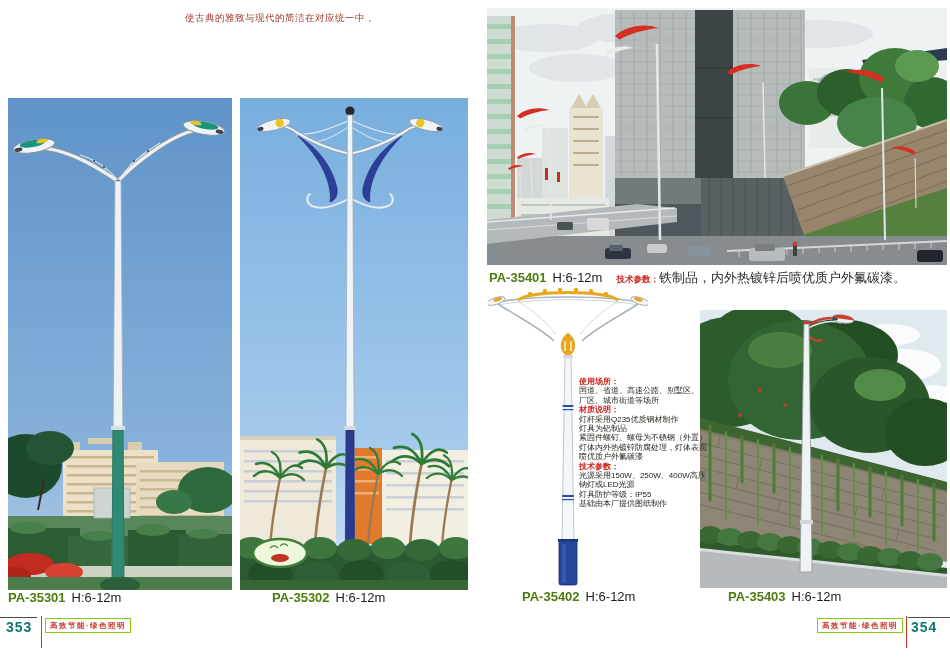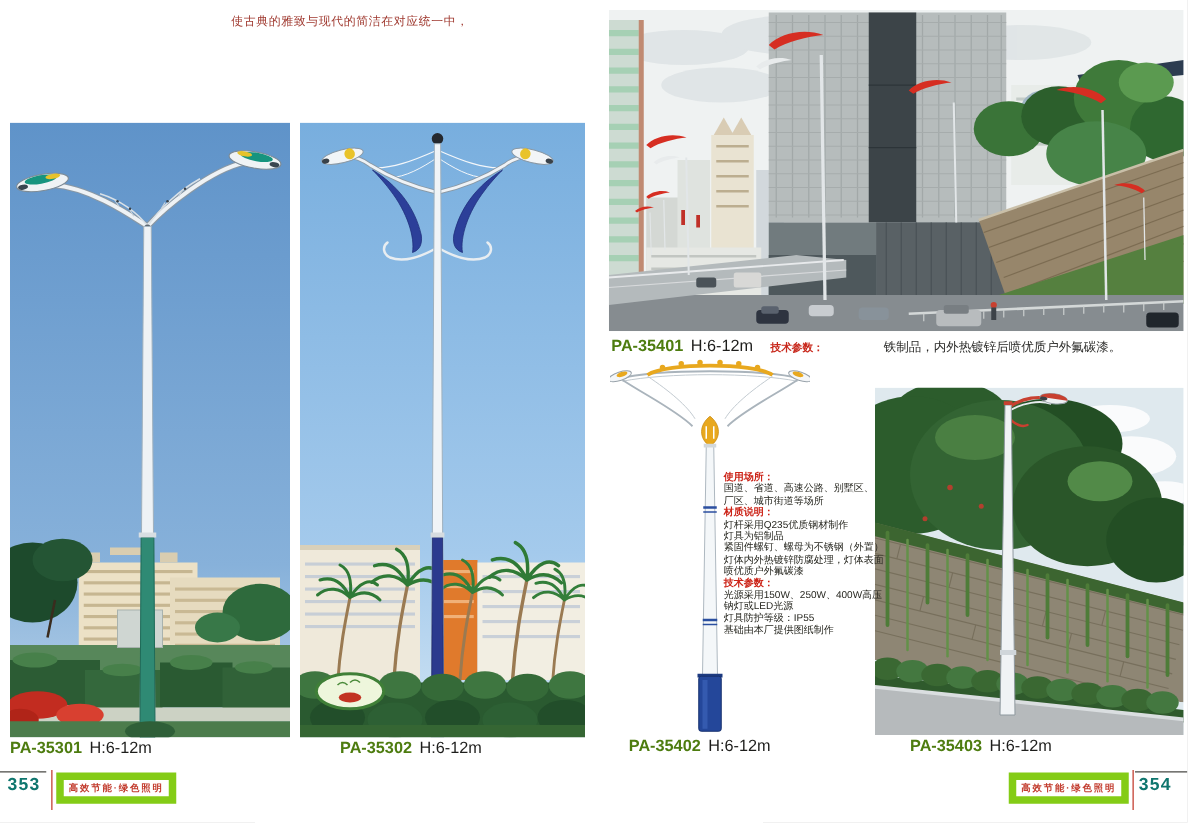--- a/index.html
+++ b/index.html
@@ -9,28 +9,28 @@
   .photo{position:absolute;overflow:hidden;}
   .photo svg{display:block;}
   
   .intro{left:110px;top:10px;width:340px;text-align:center;color:#9e362c;
          font-size:9.5px;line-height:15px;letter-spacing:0.5px;}
   
   .caption{font-size:13px;white-space:nowrap;}
   .caption .model{color:#4d7c0f;font-weight:bold;}
   .caption .size{color:#1d1d1b;margin-left:6px;}
   .caption .note-label{color:#c8281c;font-weight:bold;font-size:8.5px;margin-left:14px;}
-  .caption .note-text{color:#2a2a28;font-size:10px;margin-left:48px;}
+  .caption .note-text{color:#2a2a28;font-size:13px;}
   
   .specs{left:579px;top:377px;font-size:8px;line-height:9.4px;white-space:nowrap;color:#26261f;}
   .specs .spec-h{color:#cc2418;font-weight:bold;}
   
   .rule-dark{height:0;border-top:1.5px solid #4a4a46;}
   .rule-red-v{width:0;border-left:1.5px solid #c23a2c;}
-  .slogan-box{border:6px solid #84cc16;color:#c23a2c;font-size:7.5px;font-weight:bold;
+  .slogan-box{border:1px solid #84cc16;color:#c23a2c;font-size:7.5px;font-weight:bold;
               letter-spacing:1.5px;padding:2px 4px 1px 4px;white-space:nowrap;}
   .page-num{font-size:14px;font-weight:bold;color:#0f766e;letter-spacing:1px;}
 </style>
 </head>
 <body>
 
 <div class="page">
 
   <div class="abs intro">
     <div>使古典的雅致与现代的简洁在对应统一中，</div>
@@ -582,21 +582,21 @@
 
   <div class="abs caption" style="left:8px;top:590px;">
     <span class="model">PA-35301</span><span class="size">H:6-12m</span>
   </div>
   <div class="abs caption" style="left:240px;top:590px;padding-left:32px;">
     <span class="model">PA-35302</span><span class="size">H:6-12m</span>
   </div>
   <div class="abs caption" style="left:489px;top:269px;">
     <span class="model">PA-35401</span><span class="size">H:6-12m</span><span class="note-label">技术参数：</span><span class="note-text">铁制品，内外热镀锌后喷优质户外氟碳漆。</span>
   </div>
-  <div class="abs caption" style="left:503px;top:589px;">
+  <div class="abs caption" style="left:522px;top:589px;">
     <span class="model">PA-35402</span><span class="size">H:6-12m</span>
   </div>
   <div class="abs caption" style="left:728px;top:589px;">
     <span class="model">PA-35403</span><span class="size">H:6-12m</span>
   </div>
 
   <div class="abs rule-dark" style="left:0;top:617px;width:37px;"></div>
   <div class="abs page-num" style="left:6px;top:619px;">353</div>
   <div class="abs rule-red-v" style="left:41px;top:616px;height:32px;"></div>
   <div class="abs slogan-box" style="left:45px;top:618px;">高效节能·绿色照明</div>

